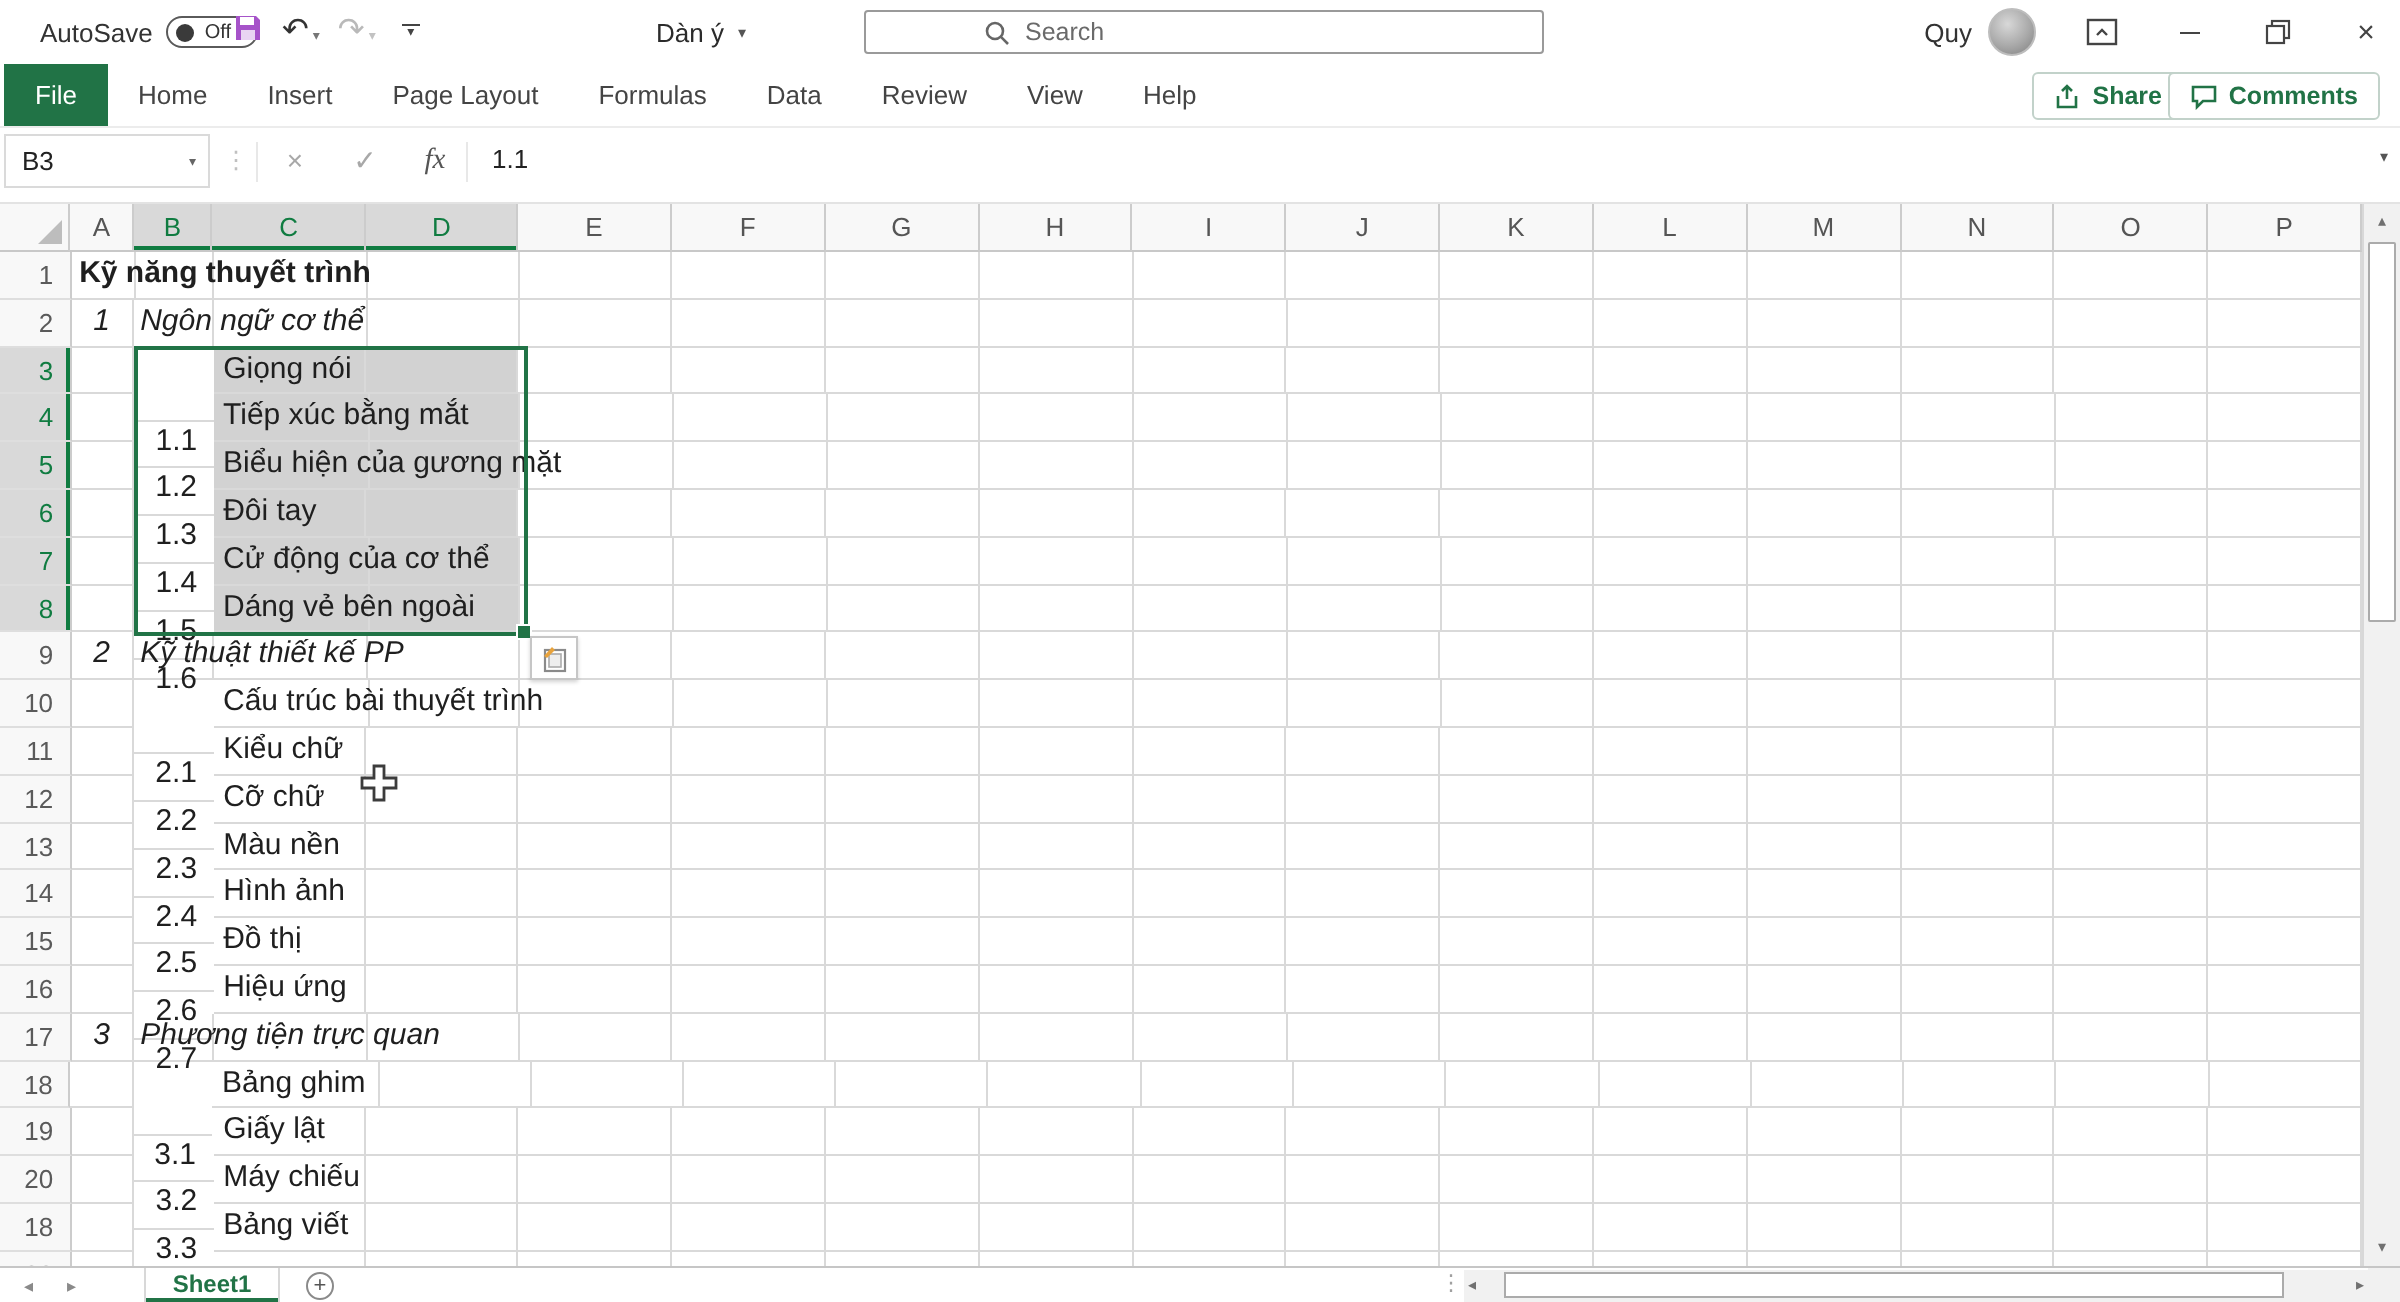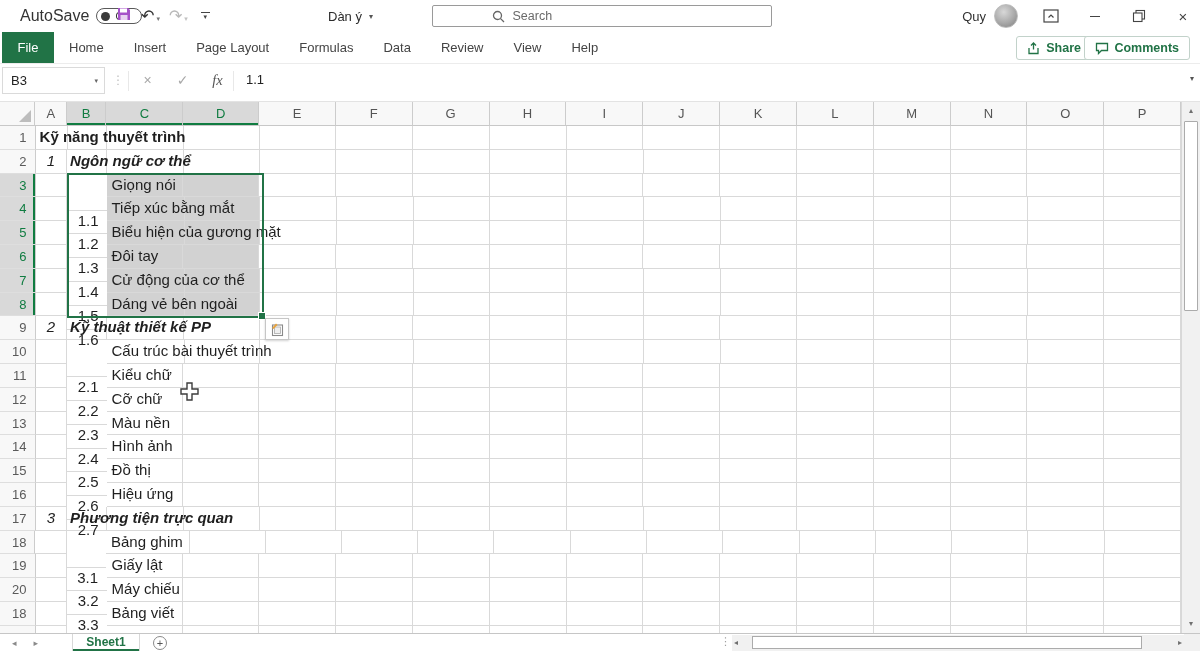--- a/index.html
+++ b/index.html
@@ -4,21 +4,21 @@
 <style>
   * { margin:0; padding:0; box-sizing:border-box; }
   html,body { width:1200px; height:651px; overflow:hidden; background:#fff;
               font-family:"Liberation Sans", sans-serif; }
   .app { position:relative; width:1200px; height:651px; background:#fff;
          outline:1px solid #c9c9c9; outline-offset:-1px; }
 
   
   .titlebar { position:absolute; top:0; left:0; right:0; height:32px; background:#fff; }
   .autosave { position:absolute; left:20px; top:0; height:32px; display:flex; align-items:center; gap:7px; }
-  .autosave-label { font-size:16px; color:#333; }
+  .autosave-label { font-size:13px; color:#333; }
   .toggle { width:46px; height:16px; border:1px solid #5a5a5a; border-radius:9px;
             display:flex; align-items:center; gap:5px; padding:0 4px; cursor:default; }
   .knob { width:9px; height:9px; border-radius:50%; background:#3a3a3a; }
   .toggle-state { font-size:10px; color:#333; }
   .qat { position:absolute; left:116px; top:0; height:32px; display:flex; align-items:center; gap:9px; }
   .qat-btn { display:flex; align-items:flex-end; gap:2px; }
   .undo-glyph { font-size:16px; color:#333; line-height:16px; }
   .redo-glyph { font-size:16px; color:#b9b9b9; line-height:16px; }
   .mini-caret { font-size:7px; color:#777; line-height:10px; }
   .mini-caret.dim { color:#c2c2c2; }
@@ -89,21 +89,21 @@
   .rh { width:36px; background:#f8f8f8; border-right:1px solid #cccccc; border-bottom:1px solid #dedede;
         font-size:13px; color:#5a5a5a; text-align:right; padding-right:8px; line-height:23px; }
   .rh.hl { background:#d9d9d9; color:#107C41; box-shadow:inset -2px 0 0 #107C41; }
   .cell { border-right:1px solid #d9d9d9; border-bottom:1px solid #d9d9d9; font-size:15px;
           color:#1f1f1f; line-height:22.8px; white-space:nowrap; }
   .cell span { position:relative; z-index:2; }
   .cell.sel { background:#d2d2d2; }
   .cell.active { background:#fff; }
   .c-title { font-weight:700; padding-left:4px; }
   .c-secnum { font-style:italic; text-align:center; }
-  .c-seclabel { font-style:italic; padding-left:3px;font-weight:bold; }
+  .c-seclabel { font-style:italic; padding-left:3px; }
   .c-num { text-align:right; padding-right:7px;margin-top:36px; }
   .c-label { padding-left:5px; }
 
   .sel-border { position:absolute; left:67px; top:70.6px; width:197px; height:145px;
                 border:2px solid #217346; z-index:4; pointer-events:none; }
   .sel-border:after { content:''; position:absolute; right:-4px; bottom:-4px; width:6px; height:6px;
                       background:#217346; border:1px solid #fff; }
   .paste-tag { position:absolute; left:265px; top:216px; width:24px; height:22px; background:#fff;
                border:1px solid #c6c6c6; box-shadow:0 1px 2px rgba(0,0,0,.18); z-index:5;
                display:flex; align-items:center; justify-content:center; }

